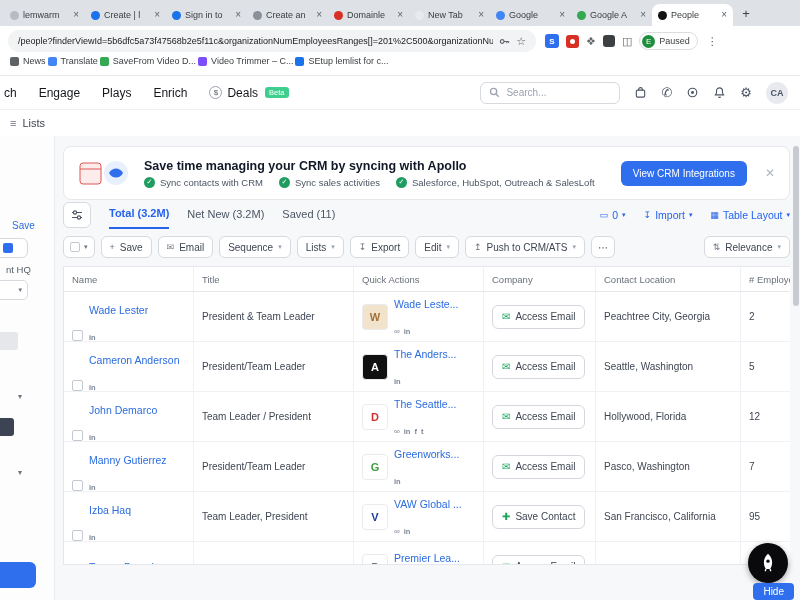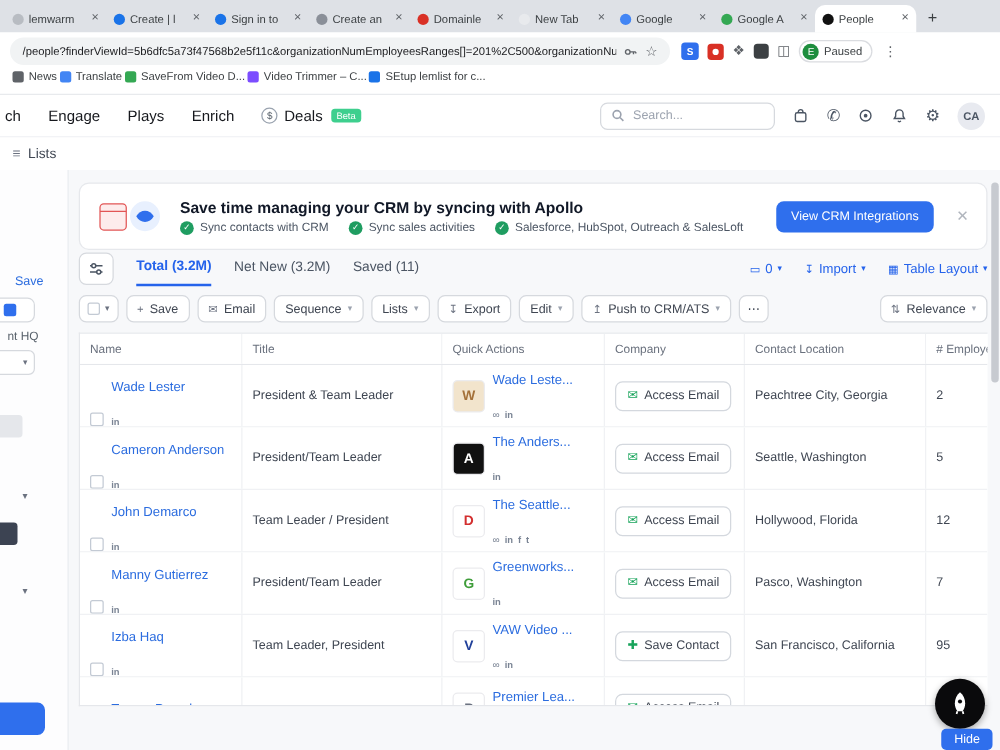--- a/index.html
+++ b/index.html
@@ -542,21 +542,21 @@
                   <span class="plink">Izba Haq</span>
                   <span class="socials">
                     <span class="mini-icon mi-linkedin">in</span>
                   </span>
                 </span>
               </div>
               <div class="tc">Team Leader, President</div>
               <div class="tc companyc">
                 <span class="logo" style="background: rgb(255, 255, 255); color: rgb(32, 64, 154);">V</span>
                 <span class="cblock">
-                  <span class="clink">VAW Video ...</span>
+                  <span class="clink">VAW Global ...</span>
                   <span class="socials csoc">
                     <span class="mini-icon mi-link">∞</span>
                     <span class="mini-icon mi-linkedin">in</span>
                   </span>
                 </span>
               </div>
               <div class="tc">
                 <button class="qbtn">
                   <span class="qicon">✚</span>
                   <span>Save Contact</span>

